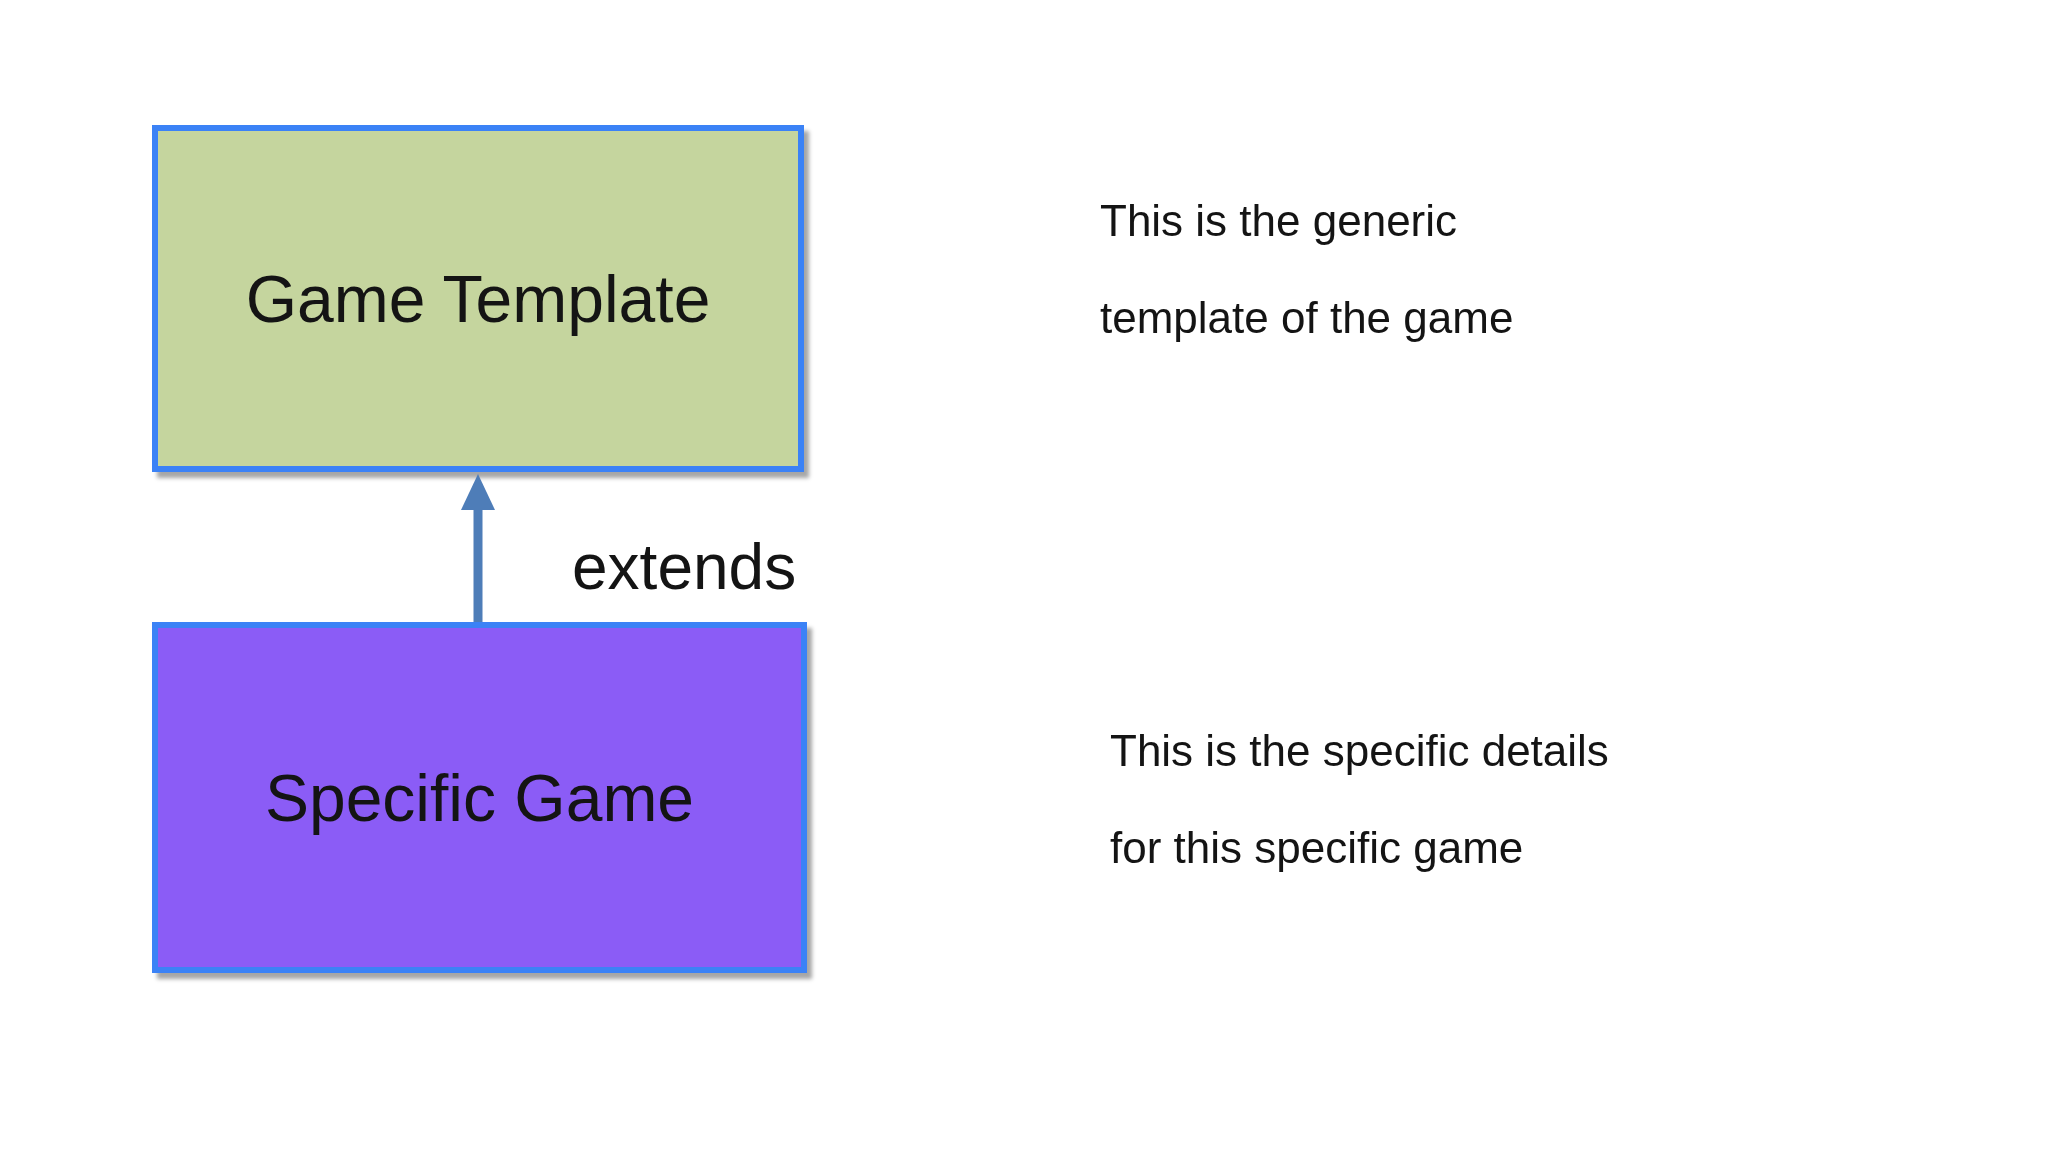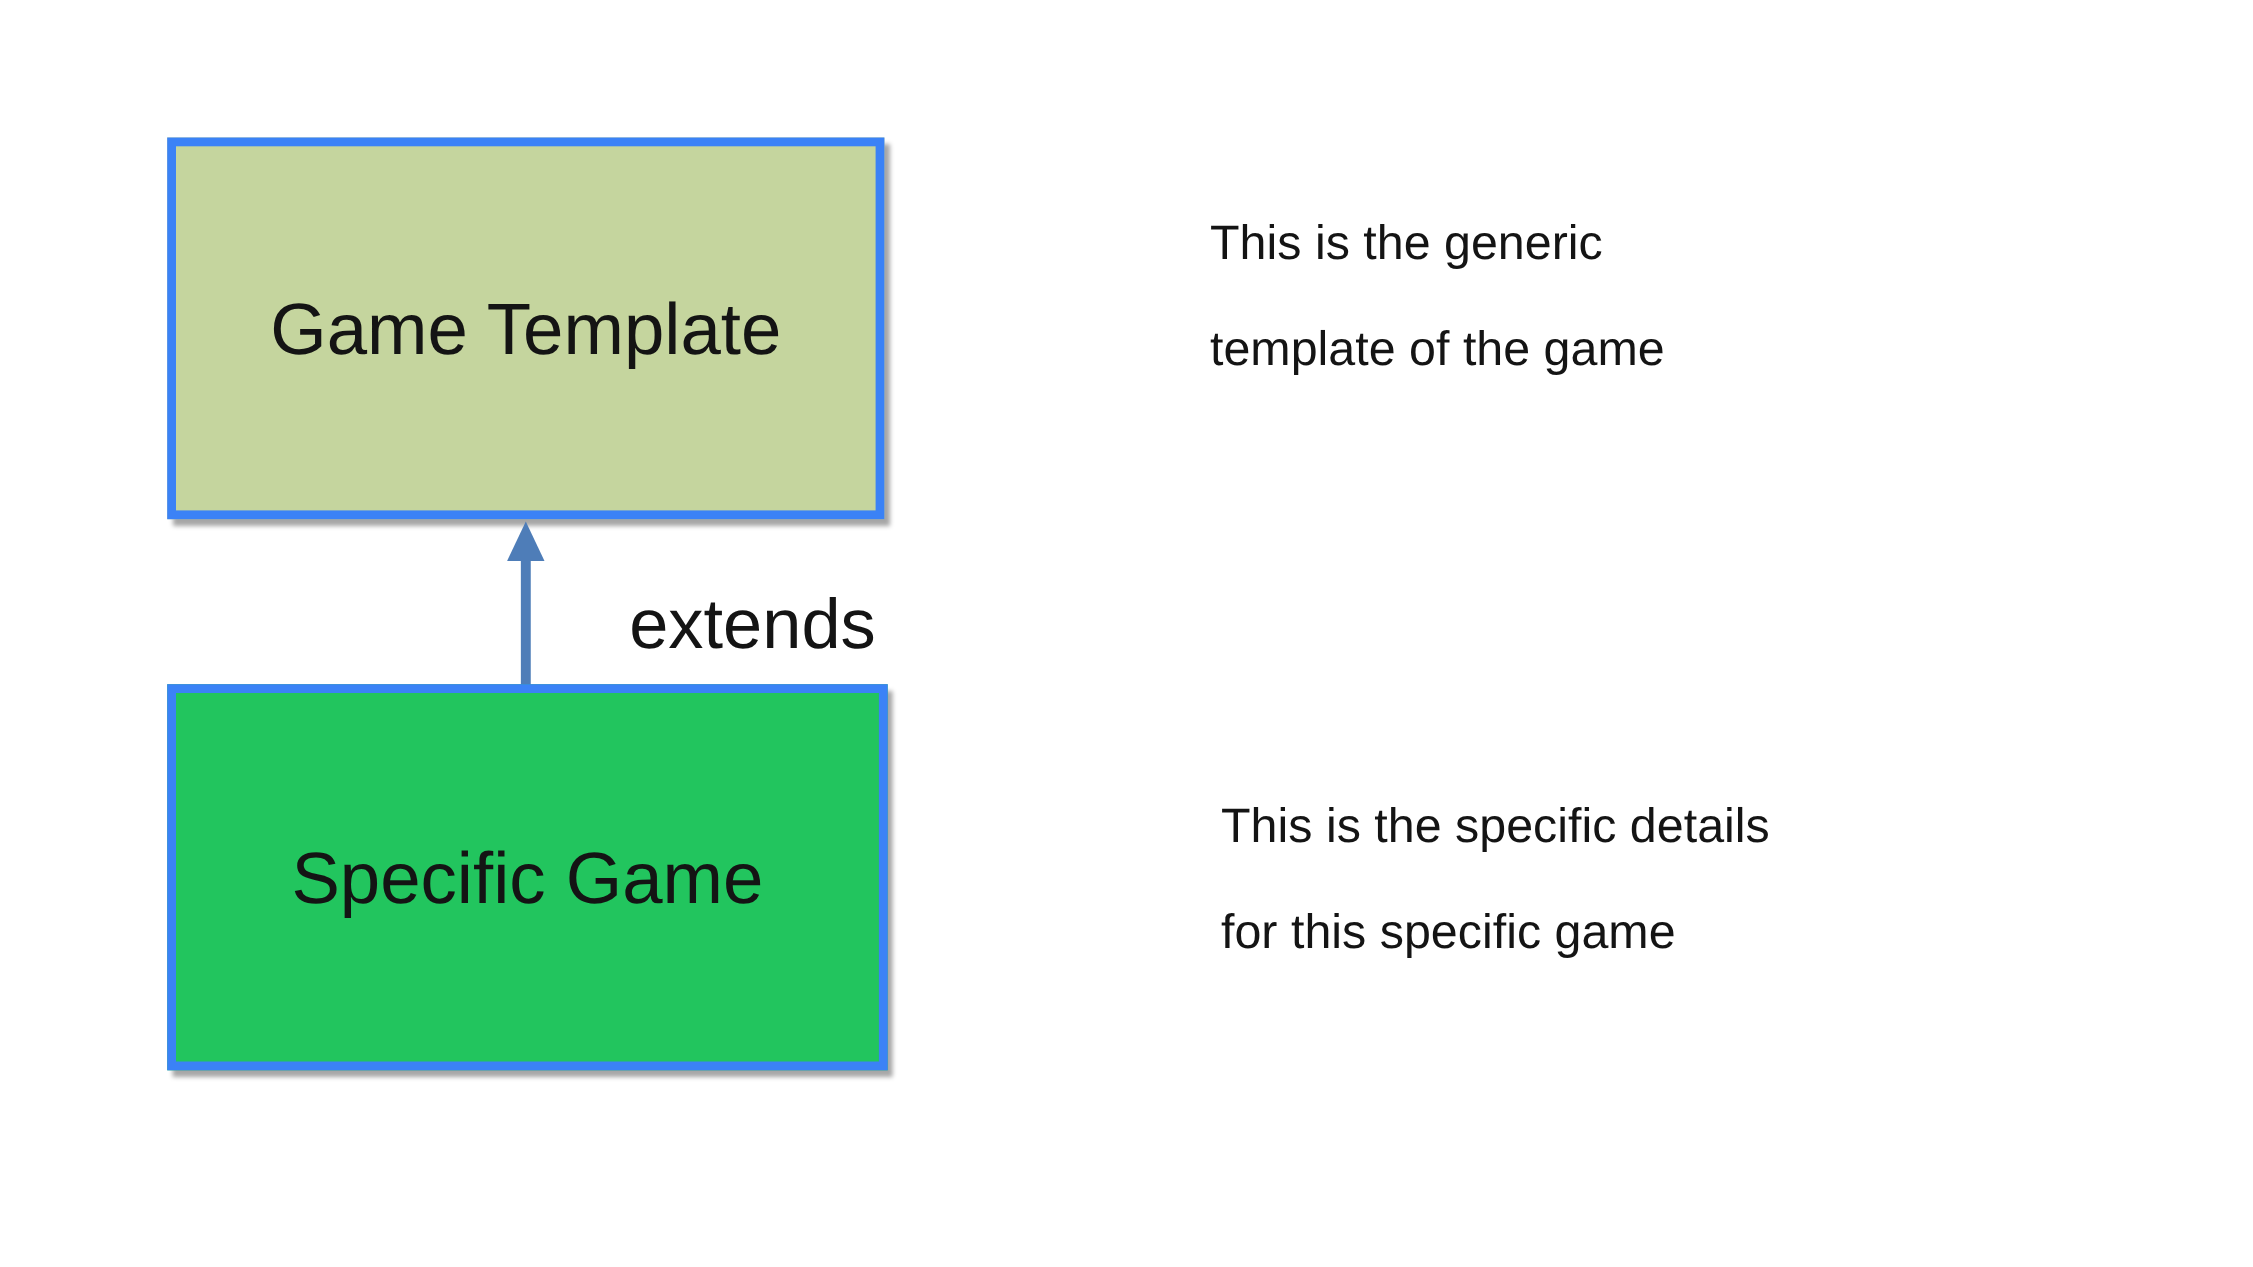--- a/index.html
+++ b/index.html
@@ -11,21 +11,21 @@
     position: relative;
     width: 2048px;
     height: 1152px;
     background: #ffffff;
     overflow: hidden;
     font-family: "Liberation Sans", sans-serif;
     color: #141414;
   }
   .box {
     position: absolute;
-    border: 8px solid #3b82f6;
+    border: 6px solid #3b82f6;
     box-shadow: 5px 6px 4px rgba(0,0,0,0.35);
     display: flex;
     align-items: center;
     justify-content: center;
     box-sizing: border-box;
     text-align: center;
   }
   .box-label {
     font-size: 66px;
     letter-spacing: 0px;
@@ -83,21 +83,21 @@
     <span class="box-label">Game Template</span>
   </div>
 
   <svg class="arrow-svg" viewBox="0 0 60 160" xmlns="http://www.w3.org/2000/svg">
     <rect x="25.5" y="36" width="9" height="119" style="fill: rgb(78, 125, 184);"></rect>
     <polygon points="30,4 13,40 47,40" style="fill: rgb(78, 125, 184);"></polygon>
   </svg>
 
   <div class="extends-label">extends</div>
 
-  <div class="box box-specific" style="background-color: #22c55e;">
+  <div class="box box-specific" style="background-color: #8b5cf6;">
     <span class="box-label">Specific Game</span>
   </div>
 
   <div class="note note-template">
     <div class="note-line">This is the generic</div>
     <div class="note-line">template of the game</div>
   </div>
 
   <div class="note note-specific">
     <div class="note-line">This is the specific details</div>

